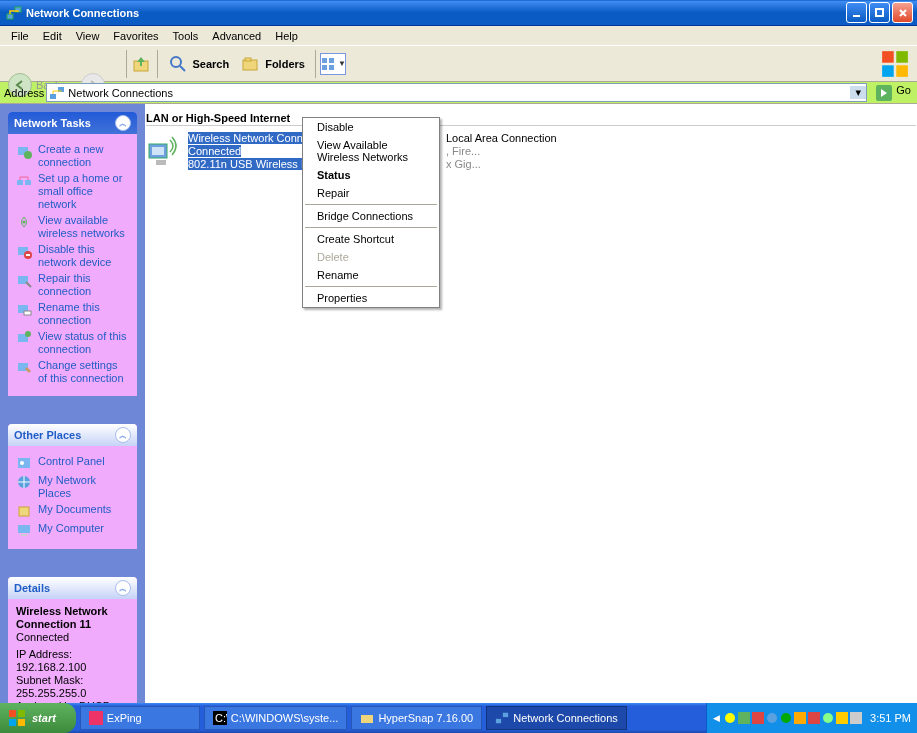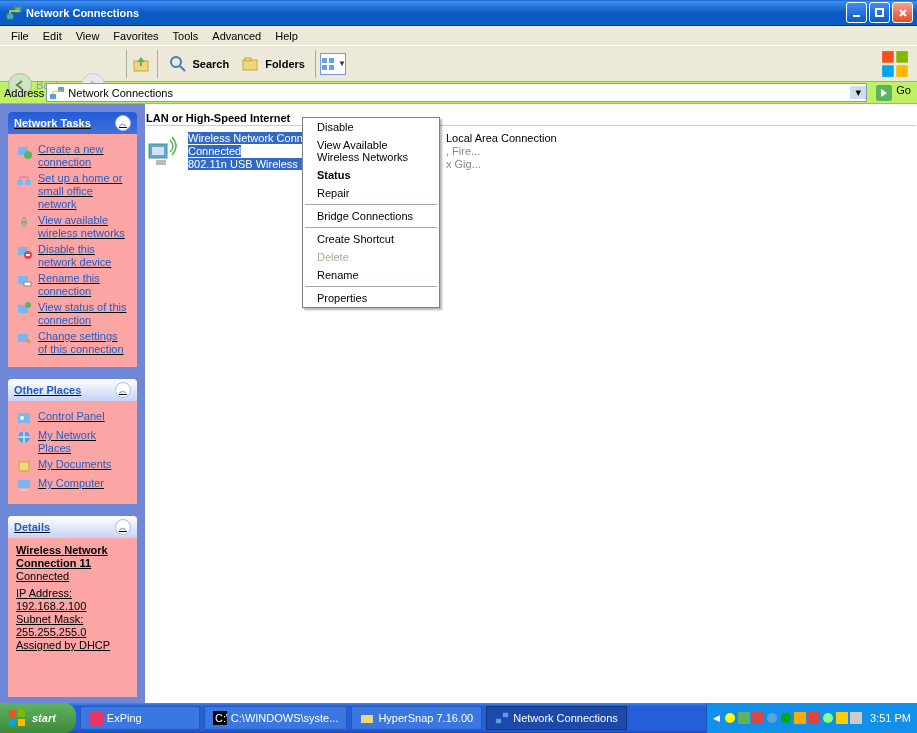--- a/index.html
+++ b/index.html
@@ -32,21 +32,21 @@
 .winlogo { margin-left:auto; width:36px; height:36px; display:flex;align-items:center;justify-content:center;}
 
 
 .addressbar { height: 22px; background: #bef264; display: flex; align-items: center; padding-left: 4px; border-bottom: 1px solid #aca899; }
 .addrbox { flex: 1; background: #fff; border: 1px solid #7f9db9; height: 19px; display: flex; align-items: center; margin: 0 2px; padding-left: 2px; }
 .gobtn { display:flex; align-items:flex-start; gap:3px; padding:0 6px; }
 
 
 .content { display: flex; height: calc(733px - 26px - 20px - 36px - 22px - 30px); }
 .sidebar { width: 145px; background: #6e87d6; padding: 8px; overflow:hidden; }
-.panel { background:#fca5a5; border-radius:4px 4px 0 0; margin-bottom:12px;text-decoration:underline; }
+.panel { background:#f0abfc; border-radius:4px 4px 0 0; margin-bottom:28px; }
 .panel-head { background: linear-gradient(#fff 0%, #c6d3f7 100%); height:22px; display:flex; align-items:center; padding:0 6px; border-radius:4px 4px 0 0; }
 .panel-head.dark { background: linear-gradient(#225ad8,#4272d8); }
 .panel-head .ptxt { color:#215dc6; font-weight:bold; }
 .panel-head.dark .ptxt { color:#fff; }
 .panel-head .collapse { margin-left:auto; width:16px;height:16px; border-radius:50%; background:#fff; border:1px solid #a6bcec; display:flex;align-items:center;justify-content:center; font-size:8px; color:#4272d8;}
 .panel-body { padding: 6px 8px 8px 8px; }
 .task { display:flex; align-items:flex-start; gap:6px; margin:3px 0; color:#215dc6; cursor:pointer; }
 .task .tico { width:16px; height:16px; flex-shrink:0; }
 .task span { line-height:13px; }
 .details-body { padding:6px 8px; color:#000; line-height:13px; }
@@ -235,20 +235,27 @@
             </svg>
             <span>View available wireless networks</span>
           </div>
         <div class="task">
             <svg class="tico" viewBox="0 0 16 16">
               <rect x="2" y="4" width="10" height="8" fill="#7ab6f0"></rect>
               <circle cx="12" cy="12" r="4" fill="#d44"></circle>
               <rect x="10" y="11" width="4" height="2" fill="#fff"></rect>
             </svg>
             <span>Disable this network device</span>
+          </div>
+        <div class="task">
+            <svg class="tico" viewBox="0 0 16 16">
+              <rect x="2" y="4" width="10" height="8" fill="#7ab6f0"></rect>
+              <path d="M10 10 L15 15" stroke="#888" stroke-width="2"></path>
+            </svg>
+            <span>Repair this connection</span>
           </div>
         <div class="task">
             <svg class="tico" viewBox="0 0 16 16">
               <rect x="2" y="4" width="10" height="8" fill="#7ab6f0"></rect>
               <rect x="8" y="10" width="7" height="4" fill="#fff" stroke="#888"></rect>
             </svg>
             <span>Rename this connection</span>
           </div>
         <div class="task">
             <svg class="tico" viewBox="0 0 16 16">

